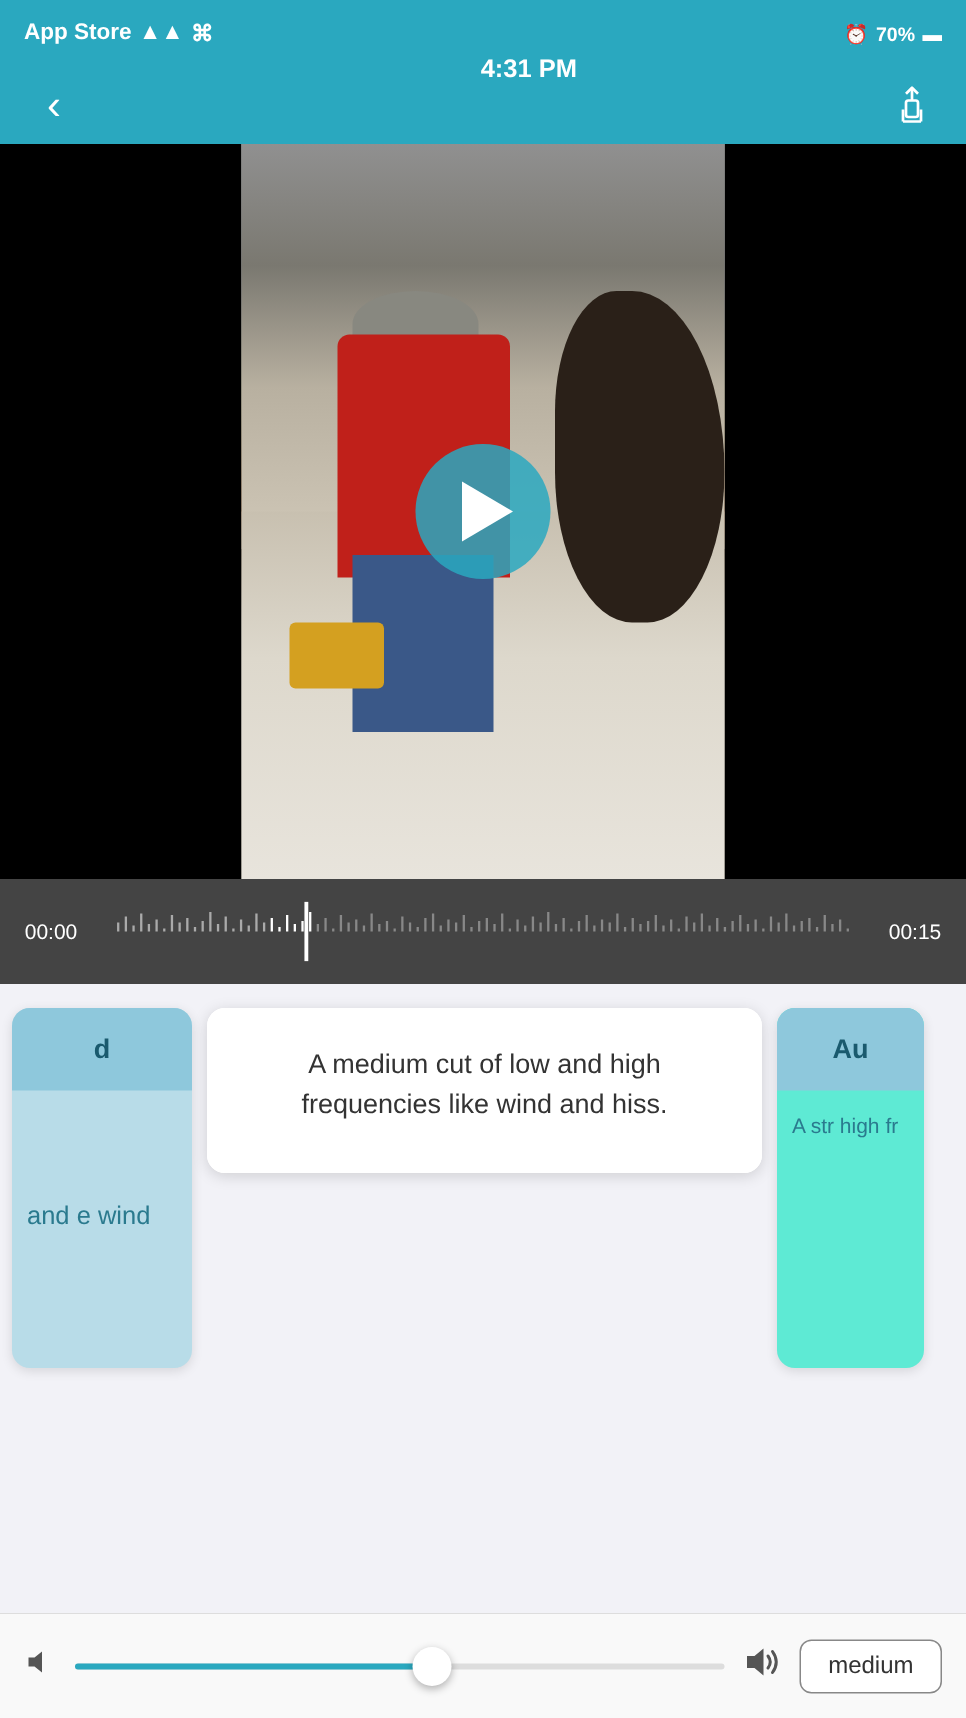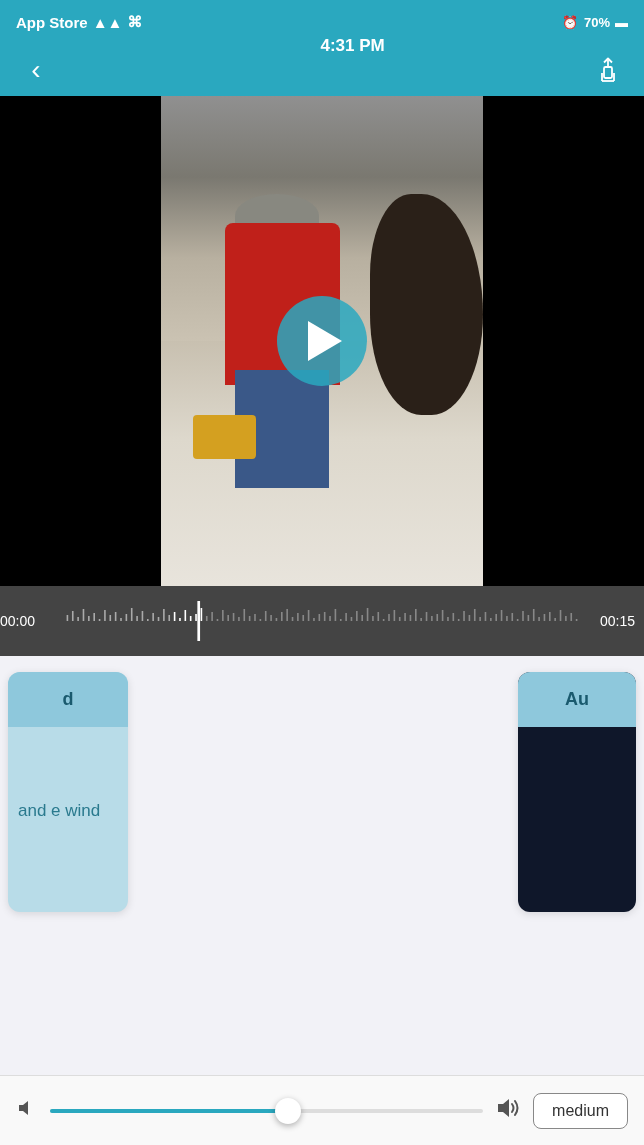--- a/index.html
+++ b/index.html
@@ -18,21 +18,21 @@
       background: #2aa8bf;
       color: white;
       display: flex;
       align-items: center;
       justify-content: space-between;
       padding: 0 16px;
       height: 44px;
       font-size: 15px;
       font-weight: 600;
     }
-    .status-left { display: flex; align-items: center; gap: 5px; }
+    .status-left { display: flex; align-items: flex-start; gap: 5px; }
     .status-center { font-weight: 600; font-size: 17px; margin-top: 48px; }
     .status-right { display: flex; align-items: center; gap: 5px; font-size: 13px; }
 
     
     .nav-bar {
       background: #2aa8bf;
       display: flex;
       align-items: center;
       justify-content: space-between;
       padding: 0 16px;
@@ -164,22 +164,23 @@
       border-left: 34px solid white;
       margin-left: 6px;
     }
 
     
     .waveform-bar {
       background: #444;
       height: 70px;
       display: flex;
       align-items: center;
-      padding: 0 0;
+      padding: 0 12px;
       gap: 10px;
+      text-align: center;
     }
     .time-label {
       color: white;
       font-size: 14px;
       font-weight: 500;
       white-space: nowrap;
       min-width: 44px;
     }
     .waveform-visual {
       flex: 1;
@@ -262,24 +263,24 @@
       padding: 24px 24px 32px;
       text-align: center;
     }
     .card-center-desc {
       font-size: 18px;
       color: #333;
       line-height: 1.5;
     }
 
     .card-right {
-      width: 118px;
+      width: 98px;
       margin-left: 10px;
       height: 240px;
-      background: #0f172a;
+      background: #5eead4;
       display: flex;
       flex-direction: column;
     }
     .card-right-header {
       background: #8ec8dc;
       padding: 14px 10px;
       min-height: 55px;
       display: flex; align-items: center; justify-content: center;
     }
     .card-right-header-text {
@@ -533,26 +534,31 @@
 
   <div class="card card-left">
     <div class="card-left-header">
       <span class="card-left-header-text">d</span>
     </div>
     <div class="card-left-body">and
 e wind</div>
   </div>
 
   <div class="card card-center">
+    <div class="card-center-body">
+      <p class="card-center-desc">A medium cut of low and high frequencies like wind and hiss.</p>
+    </div>
   </div>
 
   <div class="card card-right">
     <div class="card-right-header">
       <span class="card-right-header-text">Au</span>
     </div>
+    <div class="card-right-body">A str
+high fr</div>
   </div>
 
 </div>
 
 <div class="bottom-spacer"></div>
 
 <div class="bottom-bar">
 
   <span class="volume-icon-low">
     

